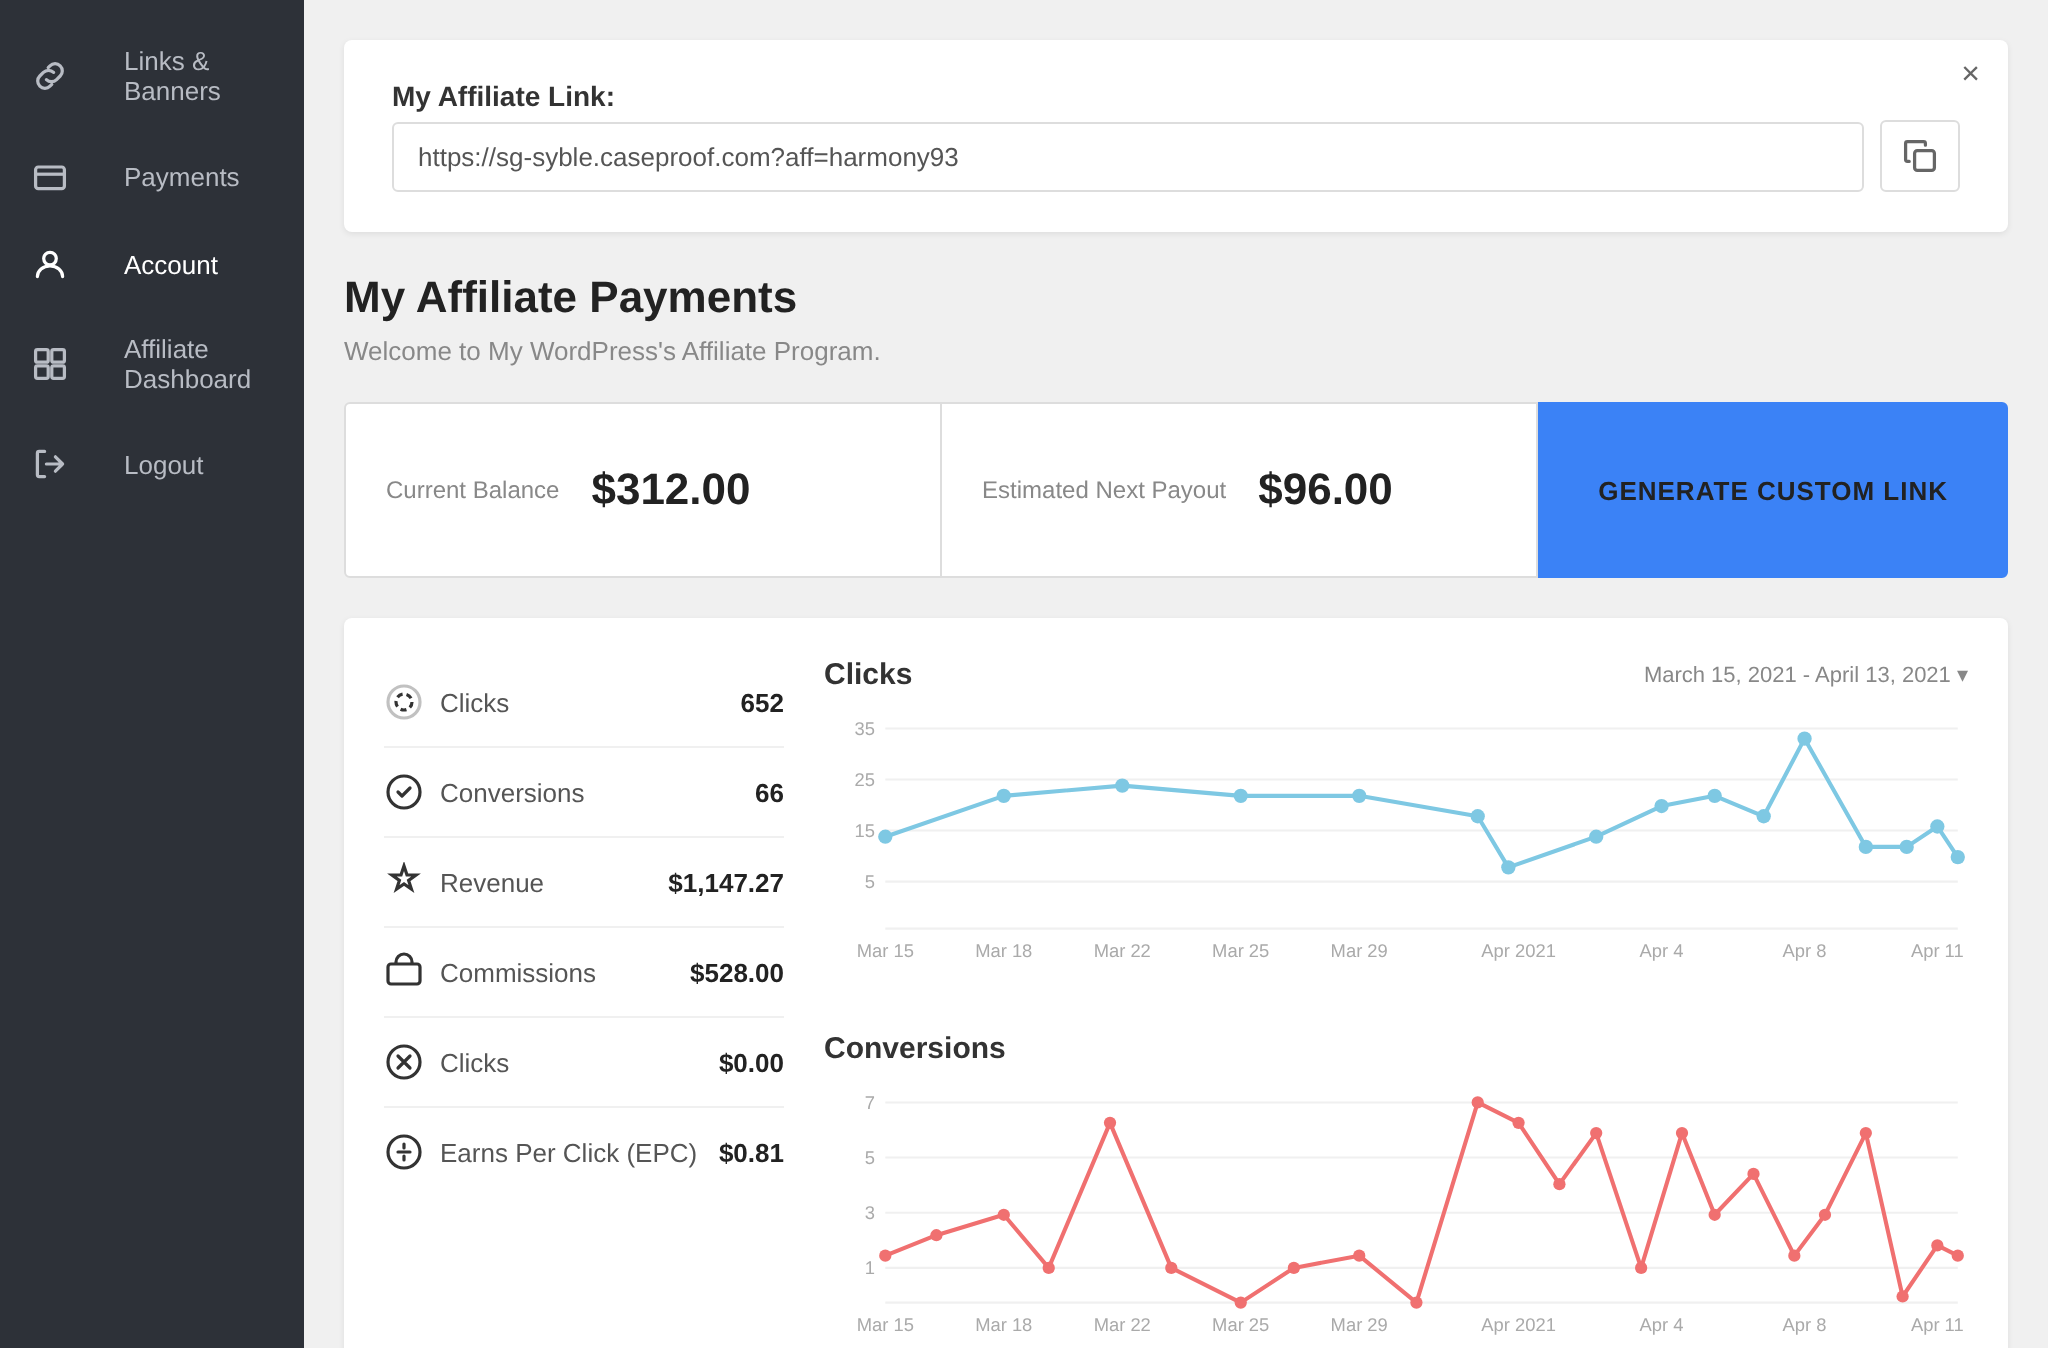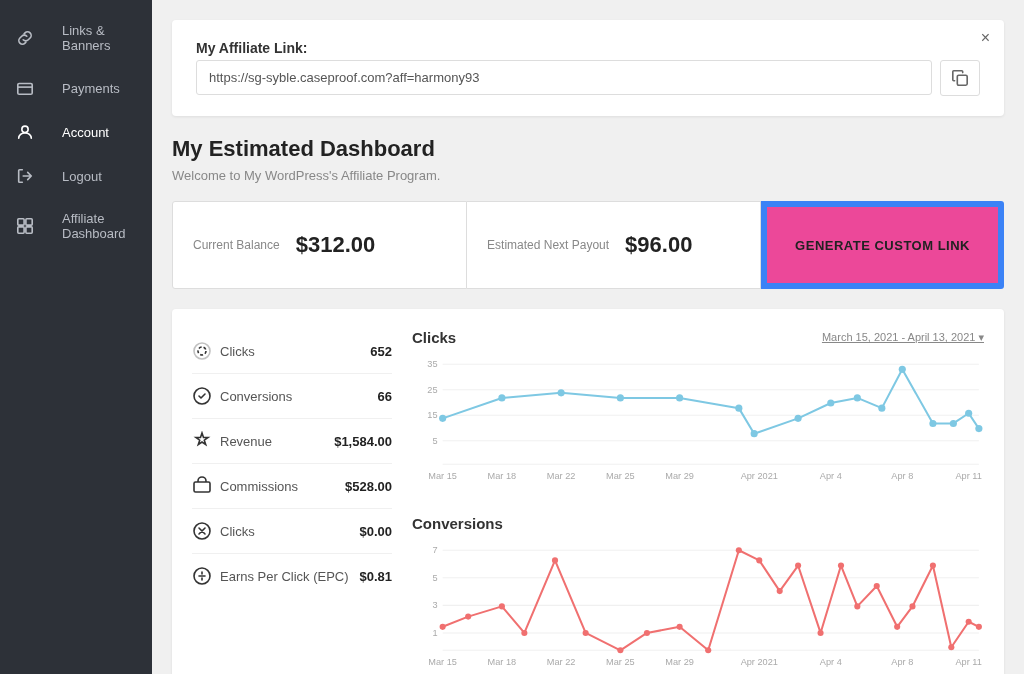--- a/index.html
+++ b/index.html
@@ -56,21 +56,21 @@
       line-height: 1;
     }
     .affiliate-link-label {
       font-size: 14px;
       font-weight: 600;
       color: #333;
       margin-bottom: 4px;
     }
     .affiliate-link-row {
       display: flex;
-      align-items: flex-start;
+      align-items: center;
       gap: 8px;
     }
     .affiliate-link-input {
       flex: 1;
       border: 1px solid #ddd;
       border-radius: 3px;
       padding: 9px 12px;
       font-size: 13px;
       color: #555;
       outline: none;
@@ -112,22 +112,22 @@
       display: flex;
       align-items: center;
       gap: 16px;
       flex: 1;
     }
     .stat-box:first-child { border-radius: 3px 0 0 3px; }
     .stat-box + .stat-box { border-left: none; }
     .stat-label { font-size: 12px; color: #888; }
     .stat-value { font-size: 22px; font-weight: 700; color: #222; }
     .generate-btn {
-      border: 6px solid #3b82f6;
-      background: #ec4899;
+      border: 2px solid #3b82f6;
+      background: #3b82f6;
       padding: 14px 28px;
       font-size: 13px;
       font-weight: 700;
       letter-spacing: 0.5px;
       cursor: pointer;
       color: #222;
       border-radius: 0 3px 3px 0;
       white-space: nowrap;
       flex-shrink: 0;
     }
@@ -178,21 +178,21 @@
     
     .right-charts { flex: 1; }
     .chart-section { margin-bottom: 24px; }
     .chart-header {
       display: flex;
       justify-content: space-between;
       align-items: center;
       margin-bottom: 8px;
     }
     .chart-title { font-size: 15px; font-weight: 600; color: #333; }
-    .chart-date-range { font-size: 11px; color: #888; cursor: pointer; text-decoration: underline; }
+    .chart-date-range { font-size: 11px; color: #888; cursor: pointer; }
     .chart-container { width: 100%; }
     svg.chart { width: 100%; overflow: visible; }
 
     
     .x-label { font-size: 9px; fill: #aaa; }
     .y-label { font-size: 9px; fill: #aaa; }
     .grid-line { stroke: #f0f0f0; stroke-width: 1; }
   </style>
 </head>
 <body>
@@ -217,60 +217,60 @@
     <span>Payments</span>
   </div>
   <div class="sidebar-item active">
     <span class="sidebar-icon">
       <svg viewBox="0 0 20 20" fill="none" stroke="currentColor" stroke-width="1.8">
         <circle cx="10" cy="7" r="3.5"></circle>
         <path d="M3 17c0-3.3 3.1-6 7-6s7 2.7 7 6" stroke-linecap="round"></path>
       </svg>
     </span>
     <span>Account</span>
-  </div>
-  <div class="sidebar-item">
-    <span class="sidebar-icon">
-      <svg viewBox="0 0 20 20" fill="none" stroke="currentColor" stroke-width="1.8">
-        <path d="M7 3H4a1 1 0 0 0-1 1v12a1 1 0 0 0 1 1h3" stroke-linecap="round"></path>
-        <path d="M13 14l4-4-4-4M17 10H8" stroke-linecap="round" stroke-linejoin="round"></path>
-      </svg>
-    </span>
-    <span>Logout</span>
   </div>
   <div class="sidebar-item">
     <span class="sidebar-icon">
       <svg viewBox="0 0 20 20" fill="none" stroke="currentColor" stroke-width="1.8">
         <rect x="2" y="2" width="7" height="7" rx="1"></rect>
         <rect x="11" y="2" width="7" height="7" rx="1"></rect>
         <rect x="2" y="11" width="7" height="7" rx="1"></rect>
         <rect x="11" y="11" width="7" height="7" rx="1"></rect>
       </svg>
     </span>
     <span>Affiliate Dashboard</span>
+  </div>
+  <div class="sidebar-item">
+    <span class="sidebar-icon">
+      <svg viewBox="0 0 20 20" fill="none" stroke="currentColor" stroke-width="1.8">
+        <path d="M7 3H4a1 1 0 0 0-1 1v12a1 1 0 0 0 1 1h3" stroke-linecap="round"></path>
+        <path d="M13 14l4-4-4-4M17 10H8" stroke-linecap="round" stroke-linejoin="round"></path>
+      </svg>
+    </span>
+    <span>Logout</span>
   </div>
 </nav>
 
 <main class="main">
 
   <div class="card">
     <span class="card-close">×</span>
     <div class="affiliate-link-label">My Affiliate Link:</div>
     <div class="affiliate-link-row">
       <input class="affiliate-link-input" type="text" value="https://sg-syble.caseproof.com?aff=harmony93" style="">
       <button class="copy-btn" title="Copy">
         <svg width="18" height="18" viewBox="0 0 20 20" fill="none" stroke="#666" stroke-width="1.8">
           <rect x="7" y="7" width="11" height="11" rx="1.5"></rect>
           <path d="M4 13H3a1 1 0 0 1-1-1V3a1 1 0 0 1 1-1h9a1 1 0 0 1 1 1v1" stroke-linecap="round"></path>
         </svg>
       </button>
     </div>
   </div>
 
-  <h1 class="dashboard-title">My Estimated Dashboard</h1>
+  <h1 class="dashboard-title">My Affiliate Payments</h1>
   <p class="dashboard-subtitle">Welcome to My WordPress's Affiliate Program.</p>
 
   <div class="stats-row">
     <div class="stat-box">
       <span class="stat-label">Current Balance</span>
       <span class="stat-value">$312.00</span>
     </div>
     <div class="stat-box">
       <span class="stat-label">Estimated Next Payout</span>
       <span class="stat-value">$96.00</span>
@@ -310,21 +310,21 @@
 
       <div class="stat-row">
         <span class="stat-row-label">
           <span class="stat-icon">
             <svg width="20" height="20" viewBox="0 0 20 20" fill="none" stroke="#333" stroke-width="1.6">
               <path d="M10 2l1.5 4.5H16l-3.7 2.7 1.4 4.3L10 11l-3.7 2.5 1.4-4.3L4 6.5h4.5z"></path>
             </svg>
           </span>
           <span>Revenue</span>
         </span>
-        <span class="stat-row-value">$1,584.00</span>
+        <span class="stat-row-value">$1,147.27</span>
       </div>
 
       <div class="stat-row">
         <span class="stat-row-label">
           <span class="stat-icon">
             <svg width="20" height="20" viewBox="0 0 20 20" fill="none" stroke="#333" stroke-width="1.6">
               <rect x="2" y="6" width="16" height="10" rx="1.5"></rect>
               <path d="M6 6V5a4 4 0 0 1 8 0v1"></path>
             </svg>
           </span>

